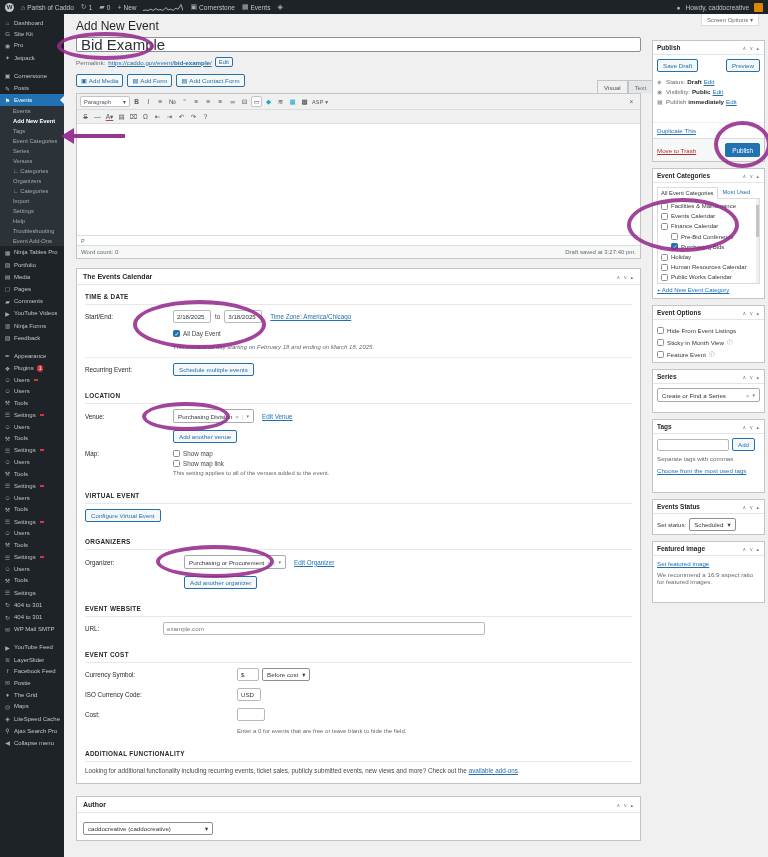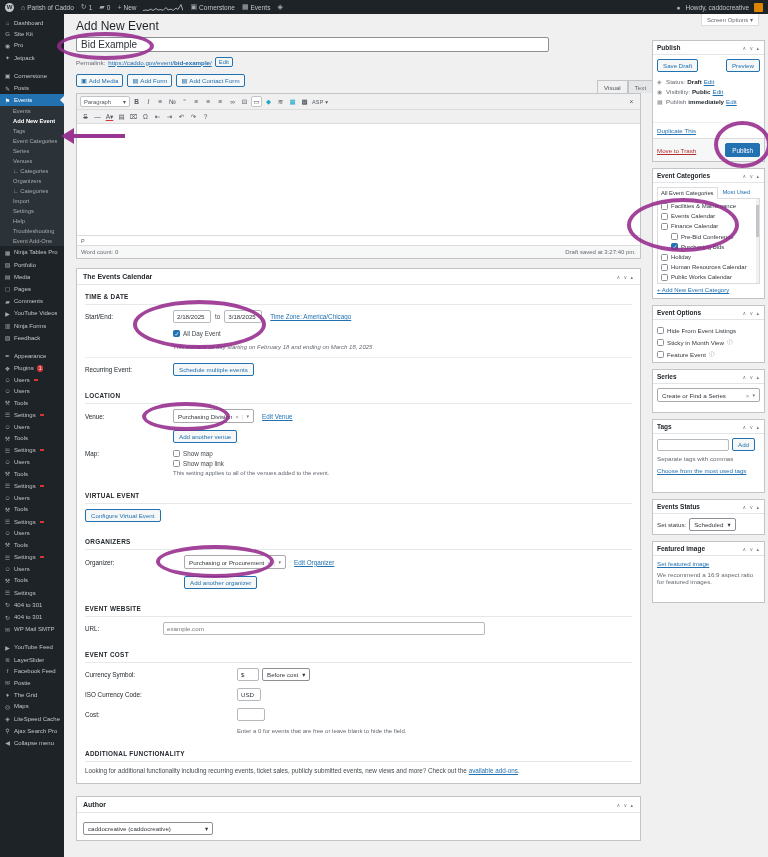--- a/index.html
+++ b/index.html
@@ -32,22 +32,22 @@
   .sb-row.active .sb-icon { color:#fff; }
   .sb-row.active::after { content:""; position:absolute; right:0; top:50%; margin-top:-4px;
     border:4px solid transparent; border-right-color:#f0f0f1; }
   .sb-row.current { color:#fff; font-weight:bold; }
   .sb-label { white-space:nowrap; overflow:hidden; }
   .sb-badge { background:#d63638; color:#fff; border-radius:4px; padding:0 2px; font-size:5px; line-height:7px; }
   .sb-mark { width:4px; height:2px; background:#d63638; display:inline-block; margin-left:1px; }
 
   
   #page-heading { position:absolute; left:76px; top:19px; font-size:12px; font-weight:400; color:#1d2327; }
-  #title-input { position:absolute; left:76px; top:37px; width:473px; height:15px; border:1px solid #8c8f94;
-    border-radius:2px; background:#fff; font-size:10px; padding:0 4px; color:#2c3338; font-family:inherit; }
+  #title-input { position:absolute; left:76px; top:37px; width:565px; height:15px; border:1px solid #8c8f94;
+    border-radius:2px; background:#fff; font-size:15px; padding:0 4px; color:#2c3338; font-family:inherit; }
   #permalink { position:absolute; left:76px; top:57px; font-size:6.2px; color:#646970; display:flex; align-items:center; gap:3px; }
   #permalink a { color:#2271b1; text-decoration:underline; }
   #permalink b { font-weight:bold; }
   .btn-tiny { font-size:5.8px; border:1px solid #2271b1; color:#2271b1; background:#f6f7f7;
     border-radius:2px; padding:1px 3px; cursor:pointer; }
   #media-row { position:absolute; left:76px; top:74px; display:flex; gap:4px; }
   .btn-media { display:flex; align-items:center; gap:2px; font-size:6.2px; color:#2271b1;
     border:1px solid #2271b1; background:#f6f7f7; border-radius:2px; padding:2px 4px; cursor:pointer; }
   #editor-tabs { position:absolute; left:597px; top:80px; display:flex; }
   .ed-tab { font-size:6.2px; padding:2.5px 6px; border:1px solid #c3c4c7; border-bottom:none;

